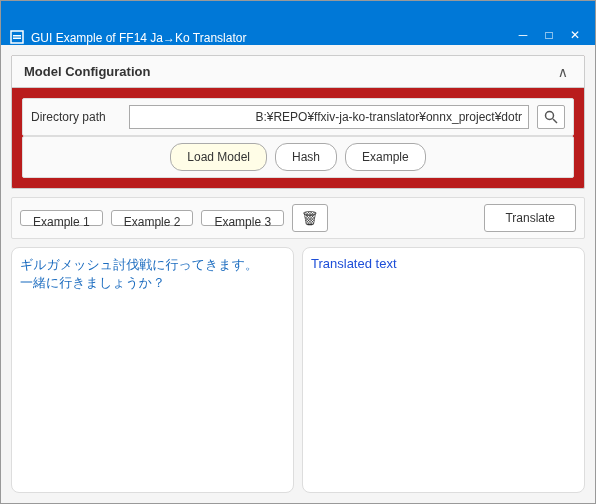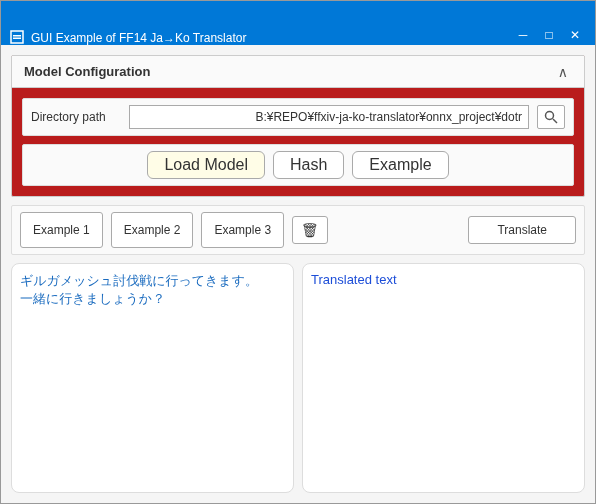--- a/index.html
+++ b/index.html
@@ -109,21 +109,21 @@
       color: #555;
       font-size: 14px;
       line-height: 1;
       padding: 0 4px;
     }
 
     .section-content {
       padding: 10px;
       display: flex;
       flex-direction: column;
-      gap: 8px;
+      gap: 0;
     }
 
     .directory-row {
       display: flex;
       align-items: center;
       gap: 8px;
       padding: 6px 8px;
       border: 1px solid #ddd;
       border-radius: 2px;
       background: #fafafa;
@@ -167,24 +167,24 @@
       gap: 8px;
       padding: 6px 8px;
       border: 1px solid #ddd;
       border-radius: 2px;
       background: #fafafa;
       justify-content: center;
     }
 
     .action-btn {
       border: 1px solid #aaa;
-      border-radius: 6px;
+      border-radius: 12px;
       background: white;
       padding: 4px 16px;
-      font-size: 16px;
+      font-size: 12px;
       cursor: pointer;
       color: #333;
       height: 28px;
       display: flex;
       align-items: center;
     }
 
     .action-btn.active {
       background: #fffde7;
       border-color: #aaa;
@@ -201,21 +201,21 @@
     }
 
     .example-btn {
       border: 1px solid #aaa;
       border-radius: 3px;
       background: white;
       padding: 4px 12px;
       font-size: 12px;
       cursor: pointer;
       color: #333;
-      height: 36px;
+      height: 16px;
     }
 
     .trash-btn {
       border: 1px solid #aaa;
       border-radius: 3px;
       background: white;
       padding: 4px 8px;
       font-size: 14px;
       cursor: pointer;
       color: #333;
@@ -226,21 +226,21 @@
     }
 
     .spacer {
       flex: 1;
     }
 
     .translate-btn {
       border: 1px solid #aaa;
       border-radius: 3px;
       background: white;
-      padding: 4px 28px;
+      padding: 4px 20px;
       font-size: 12px;
       cursor: pointer;
       color: #333;
       height: 28px;
       margin-left: auto;
     }
 
     .text-area-row {
       display: flex;
       gap: 8px;

